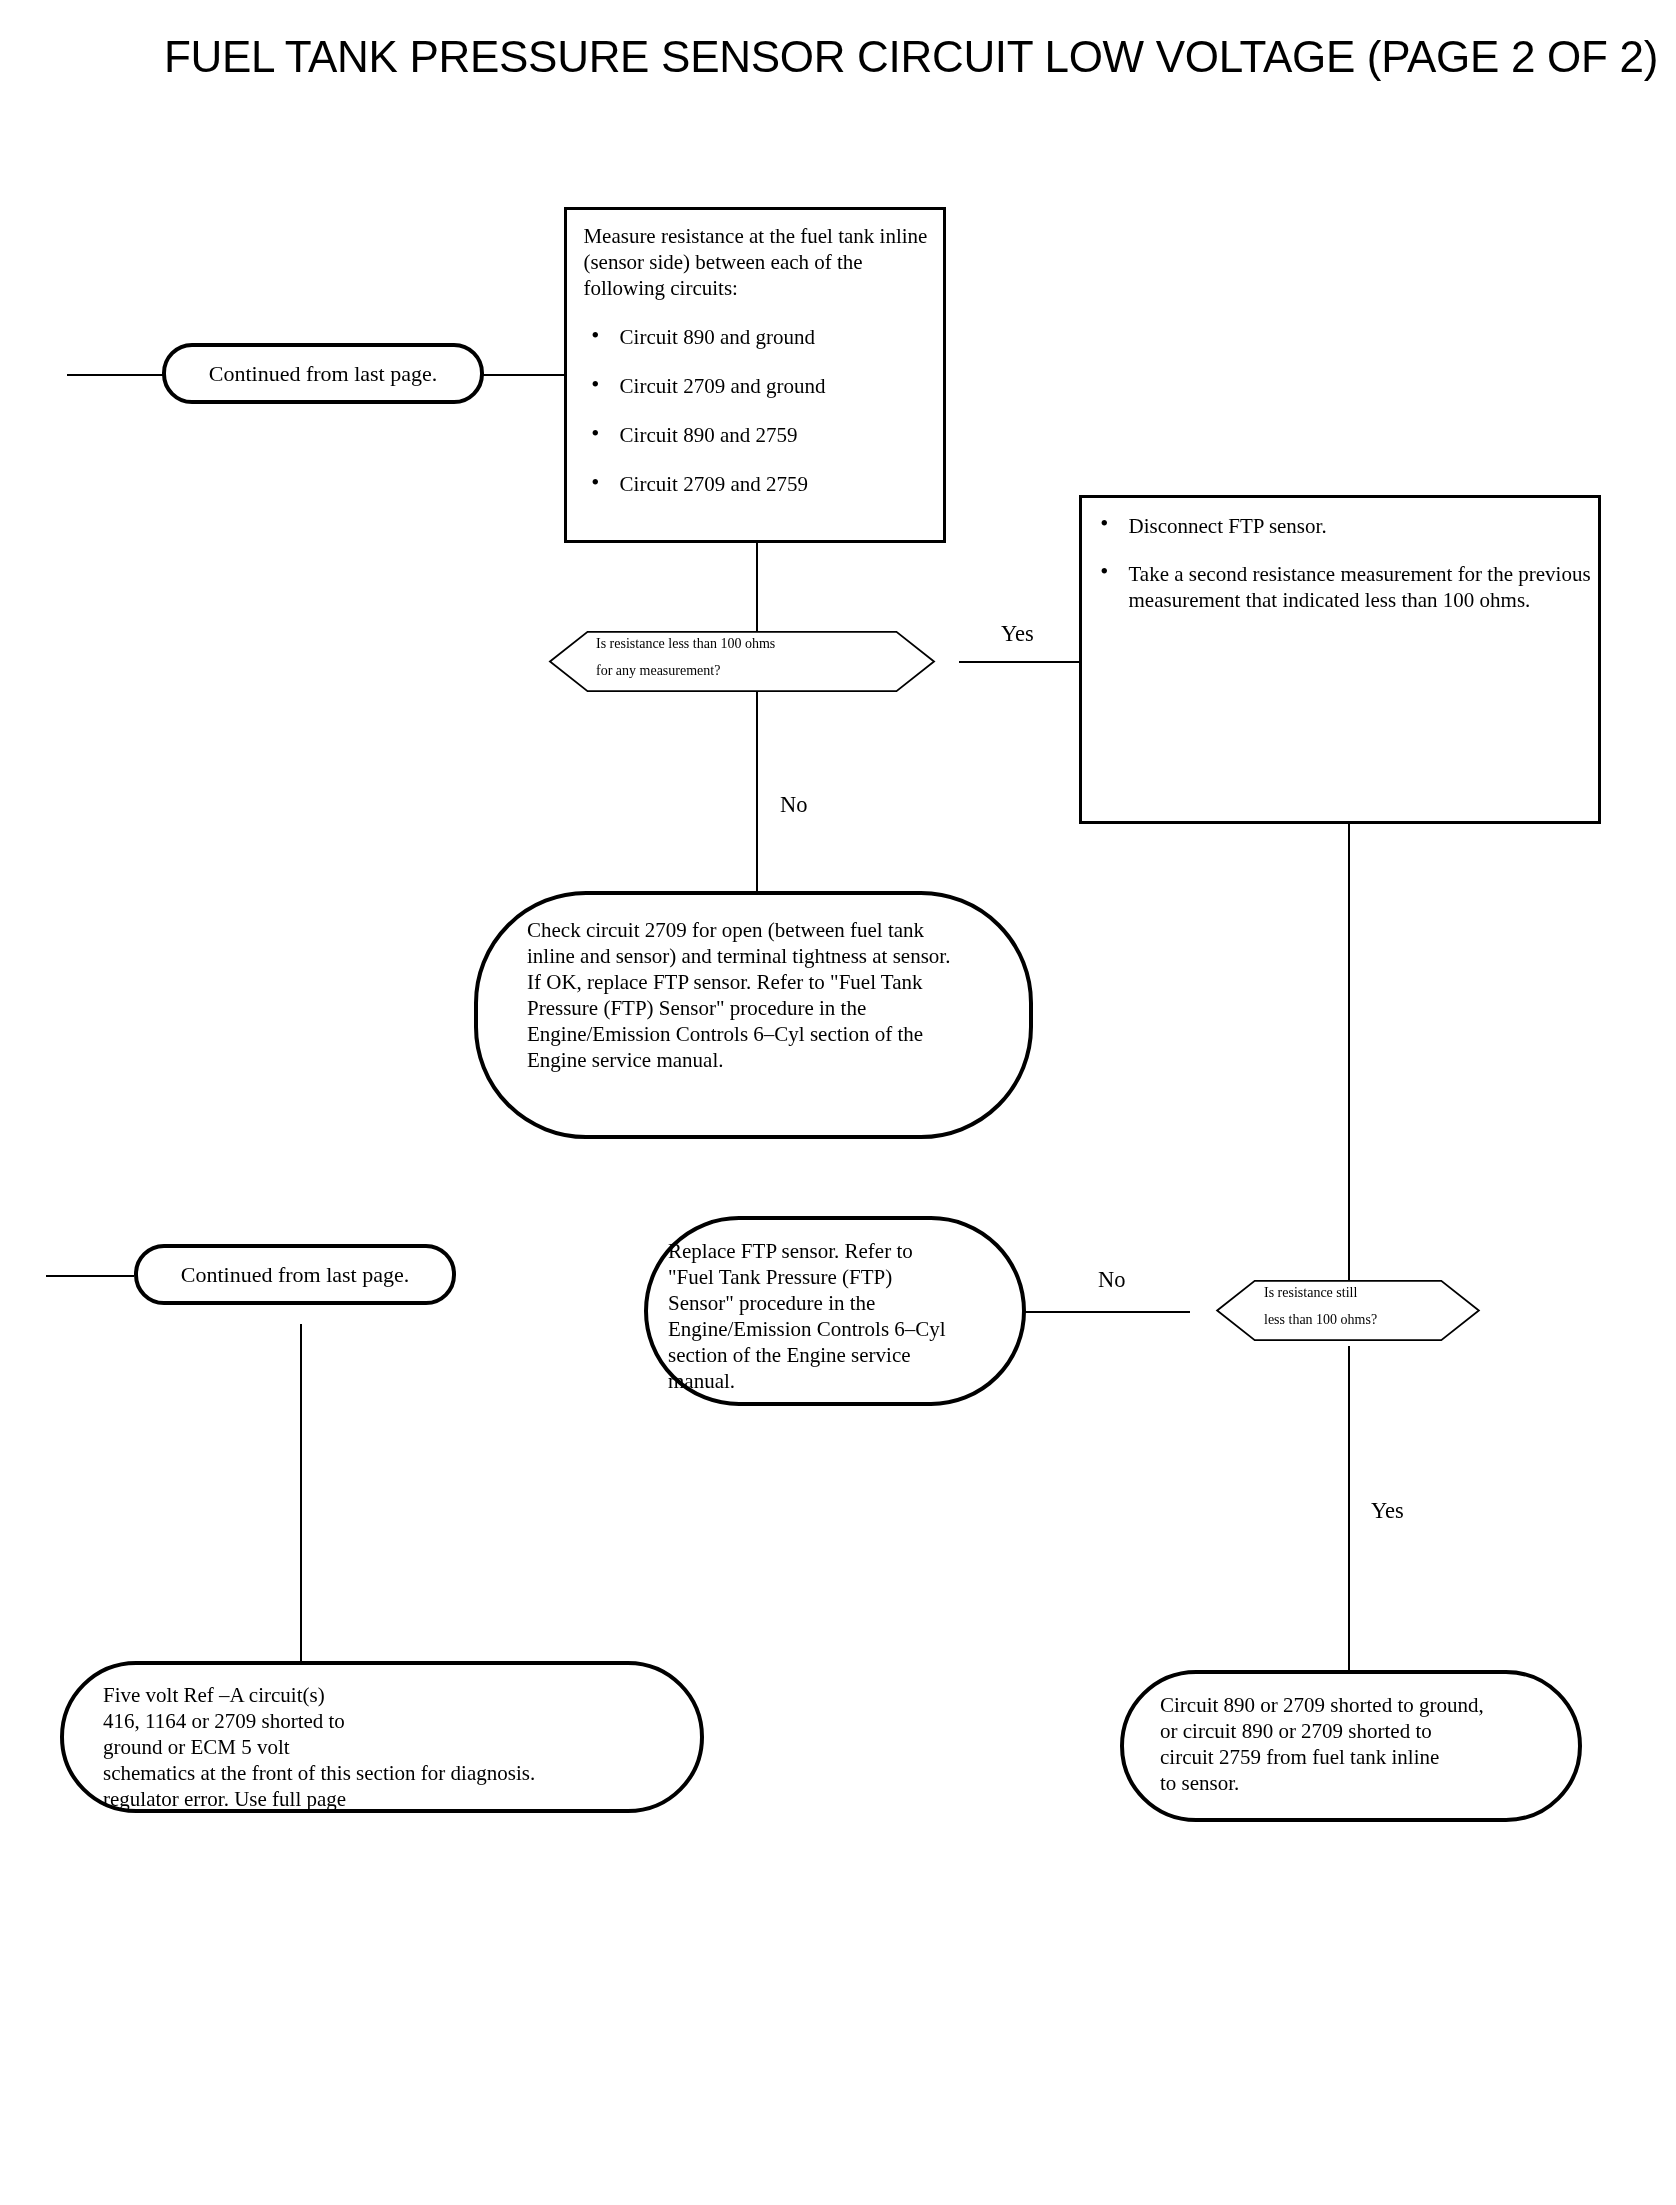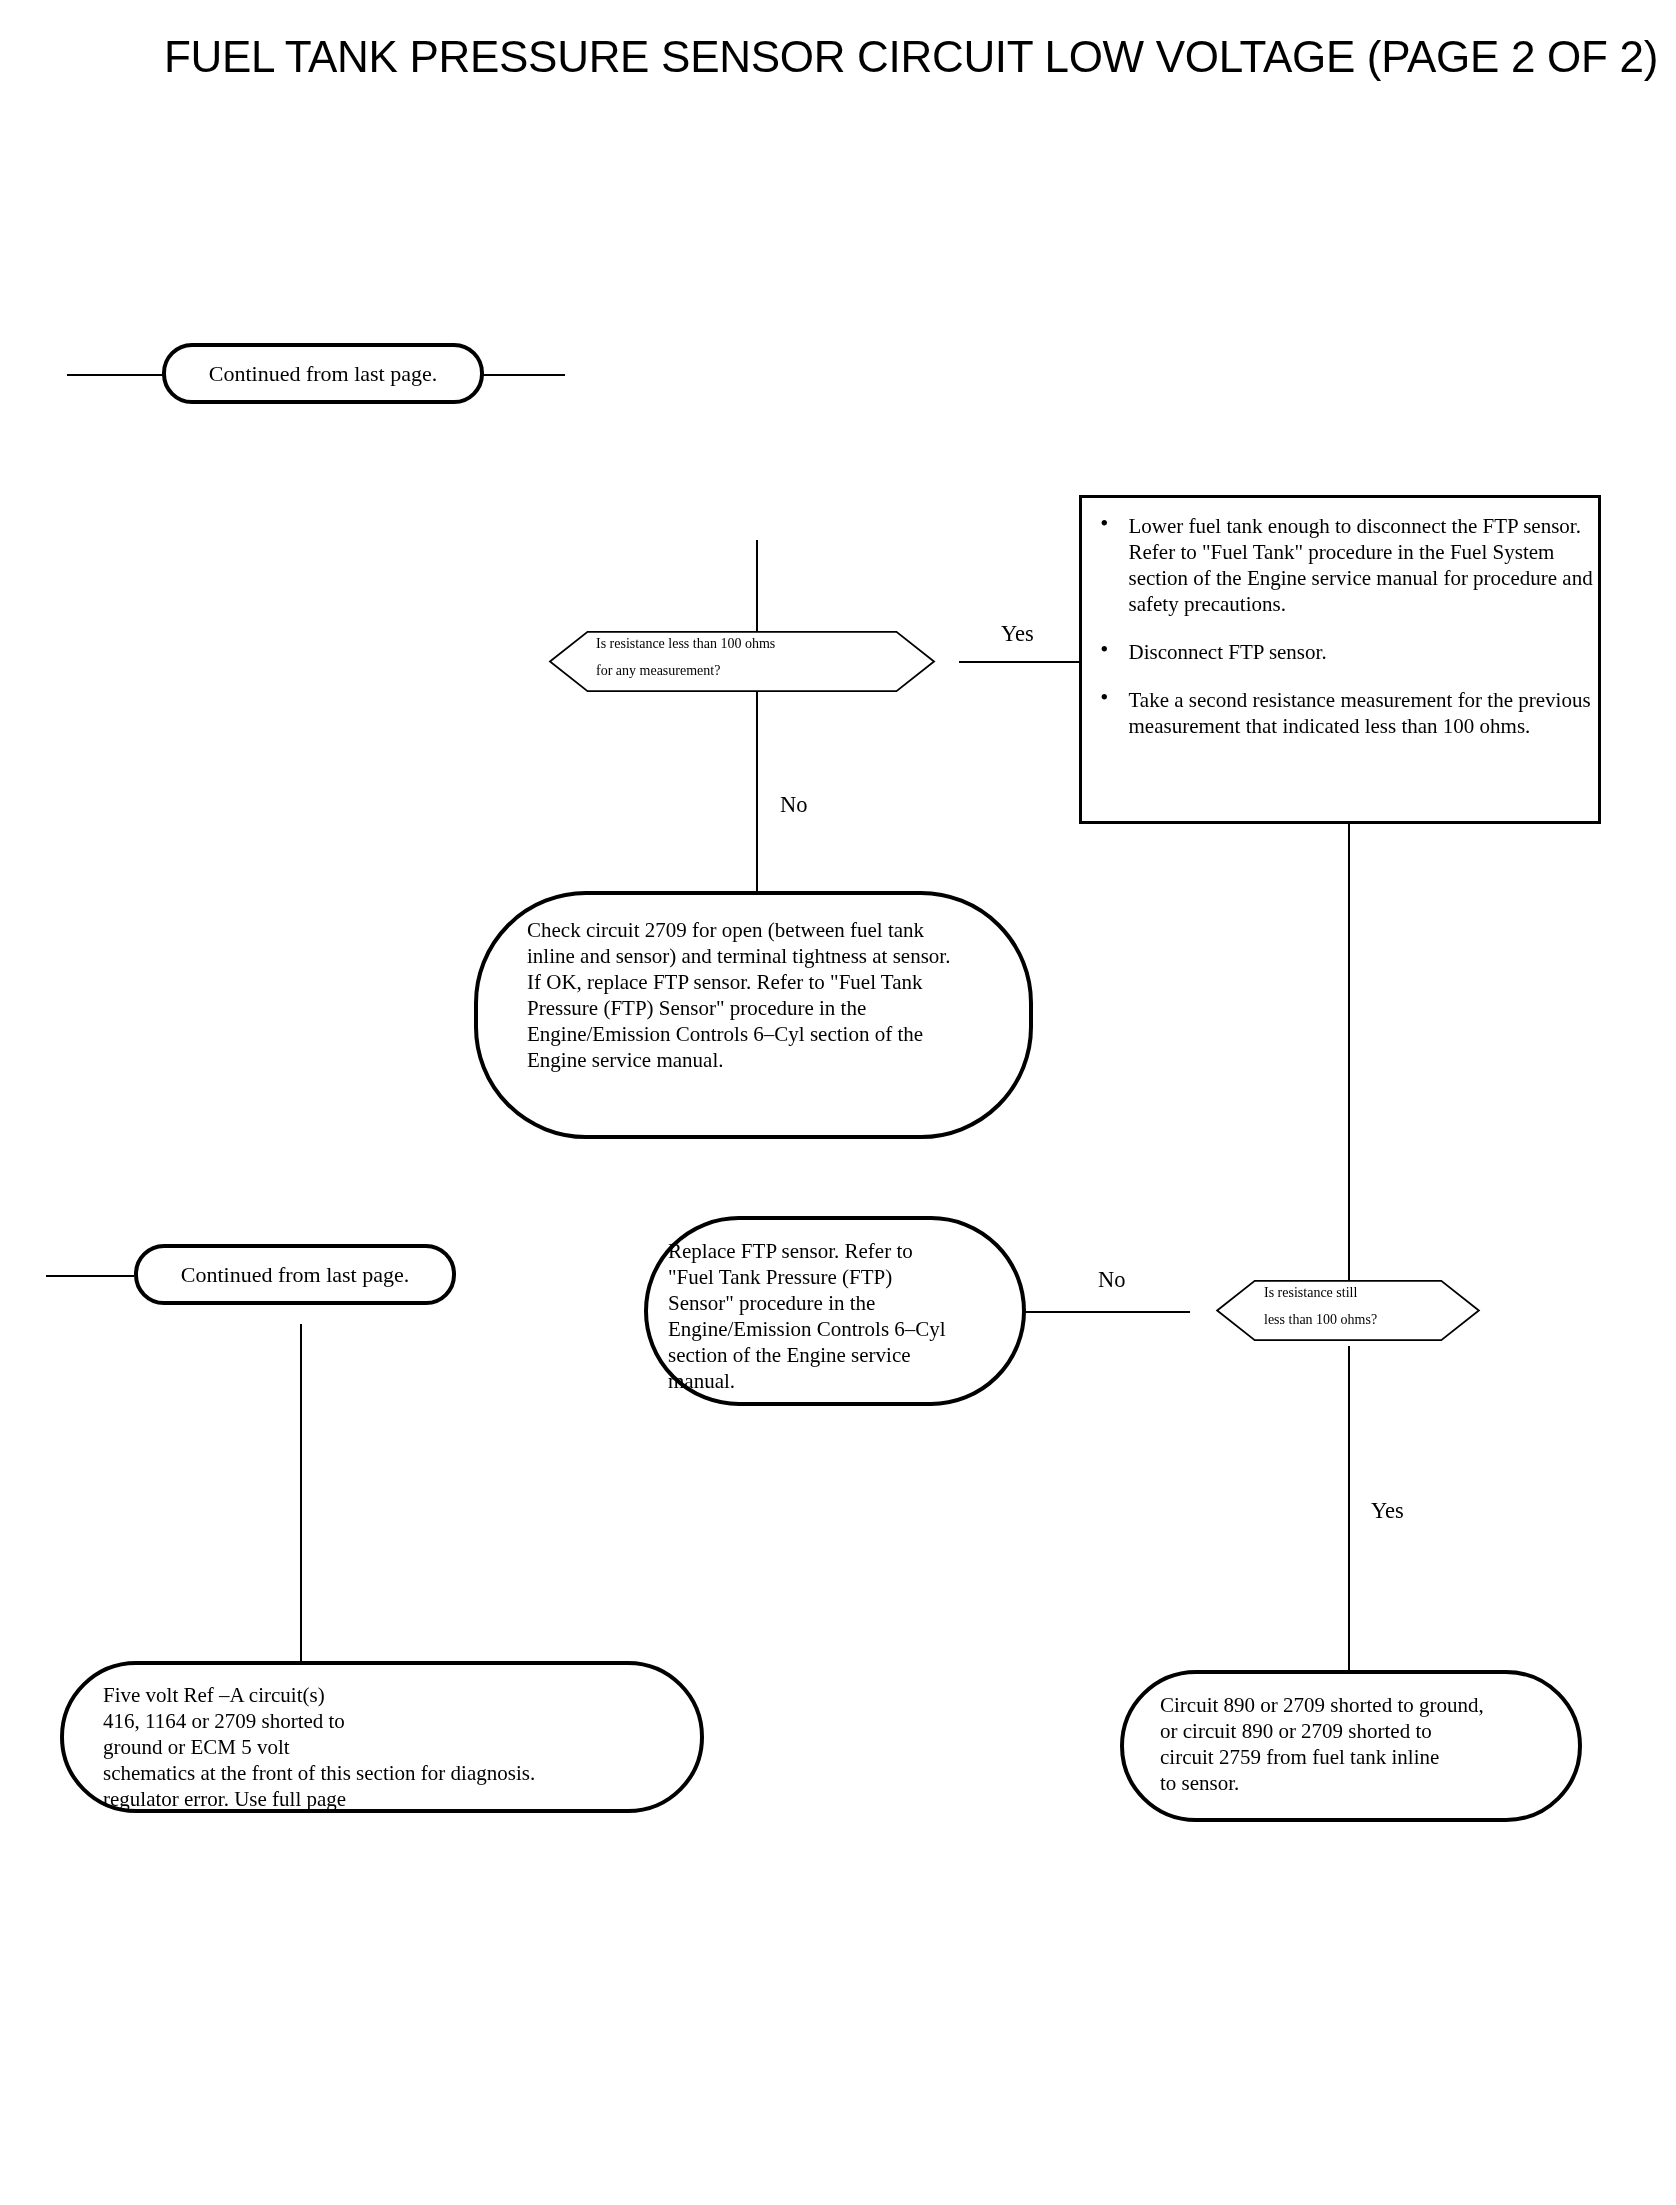--- a/index.html
+++ b/index.html
@@ -140,36 +140,44 @@
   <div class="ln v" style="left:1348px; top:1346px; width:1.8px; height:327px;"></div>
 
   <div class="ln h" style="left:46px; top:1275px; width:88px;"></div>
 
   <div class="ln v" style="left:300px; top:1324px; width:1.8px; height:339px;"></div>
 
   <div class="node stadium" style="left:162px; top:343px; width:322px; height:61px; border-radius:30px;">
     <div class="txt" style="left:0; top:0; width:100%; height:100%; display:flex; align-items:center; justify-content:center; font-size:22px;">Continued from last page.</div>
   </div>
 
+  <div class="node rect" style="left:564px; top:207px; width:382px; height:336px;">
+    <div class="txt" style="left:16.4px; top:13.4px; width:348px;">Measure resistance at the fuel tank inline (sensor side) between each of the following circuits:</div>
+    <ul class="blist spaced" style="position:absolute; left:14.6px; top:114px; width:353px;">
+      <li>Circuit 890 and ground</li>
+      <li>Circuit 2709 and ground</li>
+      <li>Circuit 890 and 2759</li>
+      <li>Circuit 2709 and 2759</li>
+    </ul>
+  </div>
 
   <div class="hex" style="left:524px; top:630px; width:436px; height:63px;">
     <svg width="436" height="63" viewBox="0 0 718 104">
       <polygon points="42,52 104,3 614,3 676,52 614,101 104,101" fill="#ffffff" stroke="#000000" stroke-width="3"></polygon>
     </svg>
     <div class="hextxt" style="padding-left:72px;">
       <div>
         <span>Is resistance less than 100 ohms</span>
         <span>for any measurement?</span>
       </div>
     </div>
   </div>
 
   <div class="node rect" style="left:1079px; top:495px; width:522px; height:329px;">
     <ul class="blist tight" style="position:absolute; left:8.5px; top:14.6px; width:503px;">
-      <li>Lower fuel tank enough to disconnect the FTP sensor. Refer to "Fuel Tank" procedure in the Fuel System section of the Engine service manual for procedure and safety precautions.</li>
       <li>Disconnect FTP sensor.</li>
       <li>Take a second resistance measurement for the previous measurement that indicated less than 100 ohms.</li>
     </ul>
   </div>
 
   <div class="node stadium" style="left:474px; top:891px; width:559px; height:248px; border-radius:112px;">
     <div class="txt" style="left:49px; top:22px; width:436px;">Check circuit 2709 for open (between fuel tank inline and sensor) and terminal tightness at sensor. If OK, replace FTP sensor. Refer to "Fuel Tank Pressure (FTP) Sensor" procedure in the Engine/Emission Controls 6–Cyl section of the Engine service manual.</div>
   </div>
 
   <div class="node stadium" style="left:134px; top:1244px; width:322px; height:61px; border-radius:30px;">

